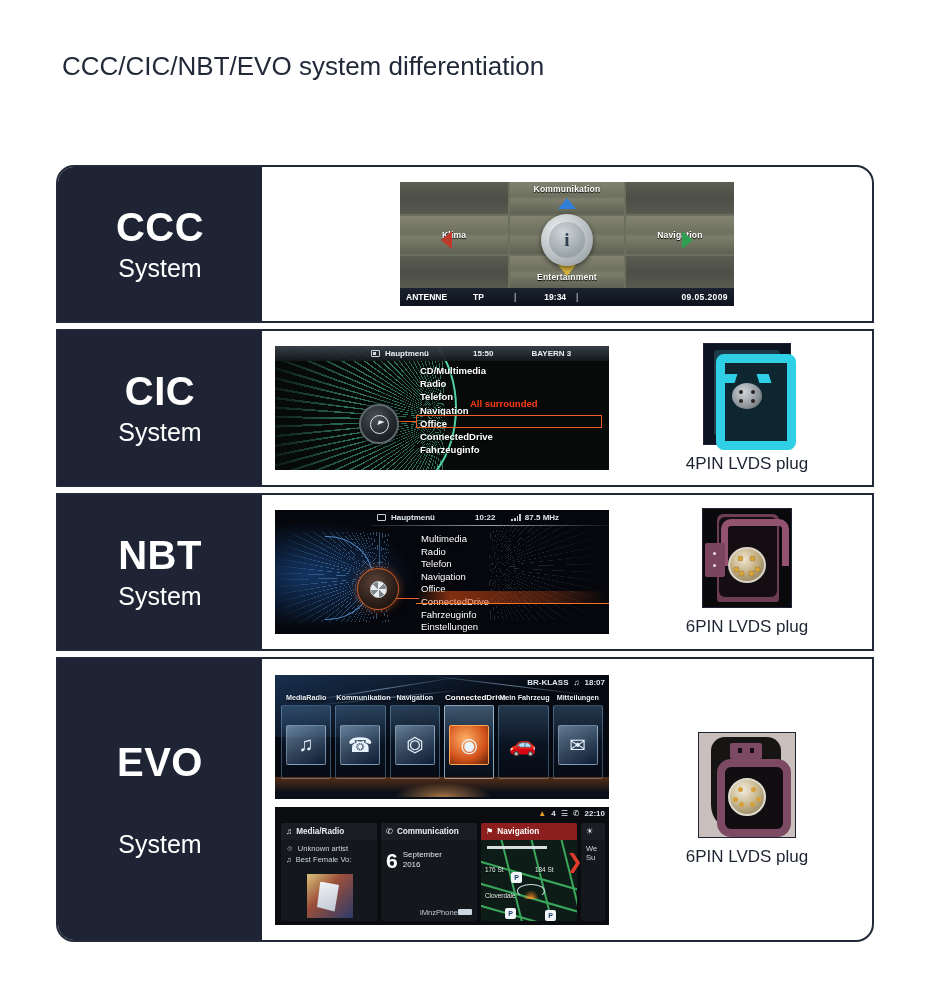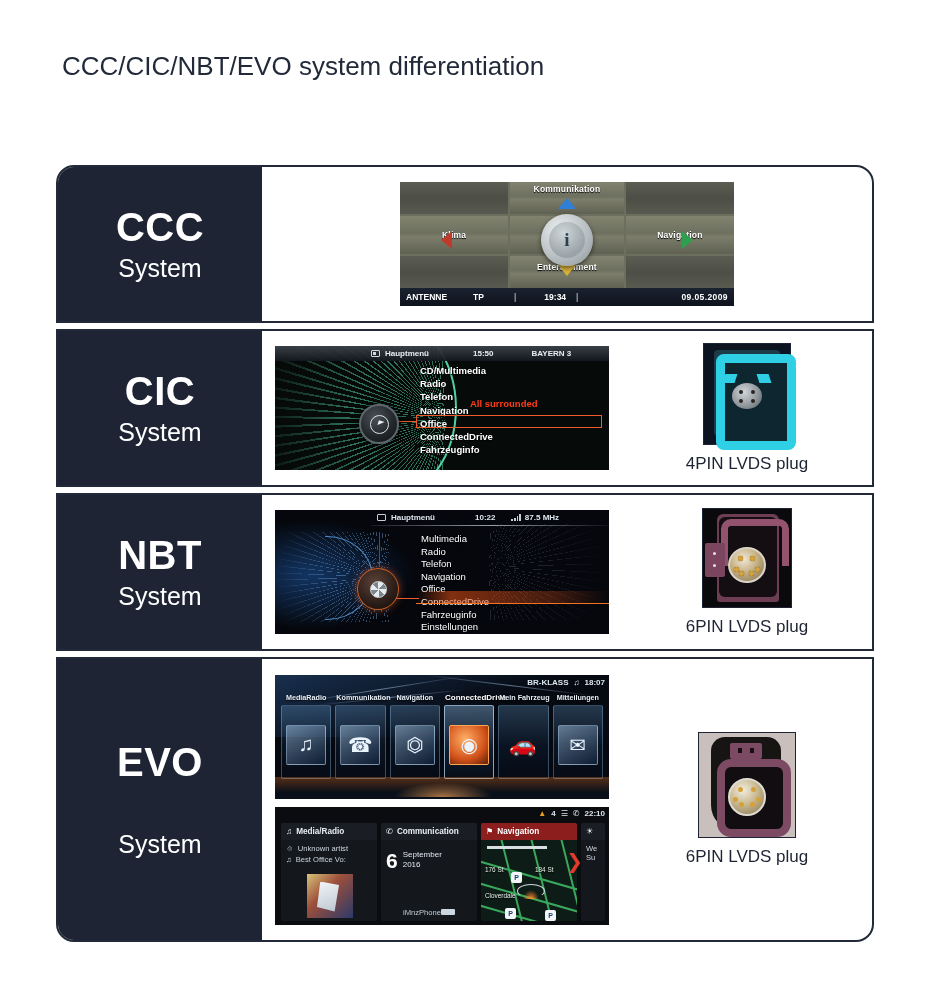--- a/index.html
+++ b/index.html
@@ -44,21 +44,21 @@
   
   .ccc{width:334px;height:124px;background:#6d6f5e;font-size:8px;}
   .ccc .grid{position:absolute;left:0;top:0;right:0;bottom:18px;display:grid;
     grid-template-columns:1fr 1.05fr 1fr;grid-template-rows:1fr 1.15fr 1fr;gap:2px;}
   .ccc .cell{position:relative;
     background:linear-gradient(180deg,#82836f 0%,#6e7060 45%,#7c7d6a 55%,#5f6153 100%);
     display:flex;align-items:center;justify-content:center;}
   .ccc .cell.dk{background:linear-gradient(180deg,#5b5d53 0%,#4d4f46 50%,#585a50 100%);}
   .ccc .cell span{color:#fff;font-weight:bold;font-size:8.5px;text-shadow:0 1px 1px #000;letter-spacing:.2px;}
   .ccc .c-top span{position:absolute;top:2px;}
-  .ccc .c-bot span{position:absolute;bottom:16px;}
+  .ccc .c-bot span{position:absolute;bottom:6px;}
   .ccc .bar{position:absolute;left:0;right:0;bottom:0;height:18px;
     background:linear-gradient(180deg,#1b2230 0%,#0d121c 100%);
     display:flex;align-items:center;color:#fff;font-weight:bold;font-size:8.5px;}
   .ccc .bar .b1{margin-left:6px;}
   .ccc .bar .b2{margin-left:26px;}
   .ccc .bar .sep{margin-left:30px;color:#9aa;}
   .ccc .bar .b3{margin-left:28px;}
   .ccc .bar .sep2{margin-left:10px;color:#9aa;}
   .ccc .bar .b4{margin-left:auto;margin-right:6px;letter-spacing:.4px;}
   .ccc .knob{position:absolute;left:50%;top:47%;transform:translate(-50%,-50%);
@@ -182,21 +182,21 @@
   .evob .c4 .chead{background:#1a1e24;}
   .evob .body{position:absolute;left:0;right:0;top:17px;bottom:0;padding:4px 5px;color:#cdd6df;font-size:7.6px;}
   .evob .li{display:flex;align-items:center;gap:4px;margin-bottom:2px;white-space:nowrap;}
   .evob .albumart{position:absolute;left:26px;bottom:3px;width:46px;height:44px;
     background:linear-gradient(135deg,#d9c37a 0%,#9c4f3a 40%,#2b3a6b 100%);}
   .evob .albumart:after{content:"";position:absolute;left:10px;top:8px;width:22px;height:30px;
     background:linear-gradient(160deg,#f2f4f7 0%,#bcc6d2 100%);clip-path:polygon(15% 0,100% 12%,80% 100%,0 85%);}
   .evob .bigday{display:flex;align-items:center;gap:5px;margin-top:6px;}
   .evob .bigday .d{font-size:21px;color:#fff;font-weight:bold;line-height:1;}
   .evob .bigday .m{font-size:8px;color:#dfe6ee;line-height:10px;}
-  .evob .phone{position:absolute;left:5px;right:5px;bottom:4px;display:flex;align-items:center;justify-content:center;color:#c3ccd6;font-size:7.6px;}
+  .evob .phone{position:absolute;left:5px;right:5px;bottom:4px;display:flex;align-items:center;justify-content:flex-end;color:#c3ccd6;font-size:7.6px;}
   .evob .batt{width:14px;height:6px;background:#cdd6df;border-radius:1px;}
   .evob .map{position:absolute;left:0;right:0;top:17px;bottom:0;background:#0d1c16;overflow:hidden;}
   .evob .map .rd{position:absolute;background:#2f8f4f;}
   .evob .map .rdl{position:absolute;background:#3aa75c;height:1.5px;transform-origin:left center;}
   .evob .map .lbl{position:absolute;color:#e8f0e8;font-size:6.4px;white-space:nowrap;text-shadow:0 1px 1px #000;}
   .evob .map .pin{position:absolute;width:11px;height:11px;background:#f2f6f9;border-radius:2px;
     display:flex;align-items:center;justify-content:center;color:#1d3f6a;font-size:7px;font-weight:bold;}
   .evob .map .carIcon{position:absolute;left:42px;top:50px;width:16px;height:9px;
     background:radial-gradient(ellipse at 50% 100%,#ff8a2a,#0000 70%);}
   .evob .map .ring{position:absolute;left:36px;top:44px;width:28px;height:14px;border:1.5px solid #cfd9e2;border-radius:50%;border-bottom-color:transparent;}
@@ -501,21 +501,21 @@
                 <span>♫</span>
                 <span>Media/Radio</span>
               </div>
               <div class="body">
                 <div class="li">
                   <span>☺</span>
                   <span>Unknown artist</span>
                 </div>
                 <div class="li">
                   <span>♫</span>
-                  <span>Best Office Vo:</span>
+                  <span>Best Female Vo:</span>
                 </div>
                 <div class="albumart"></div>
               </div>
             </div>
 
             <div class="card c2">
               <div class="chead">
                 <span>✆</span>
                 <span>Communication</span>
               </div>

